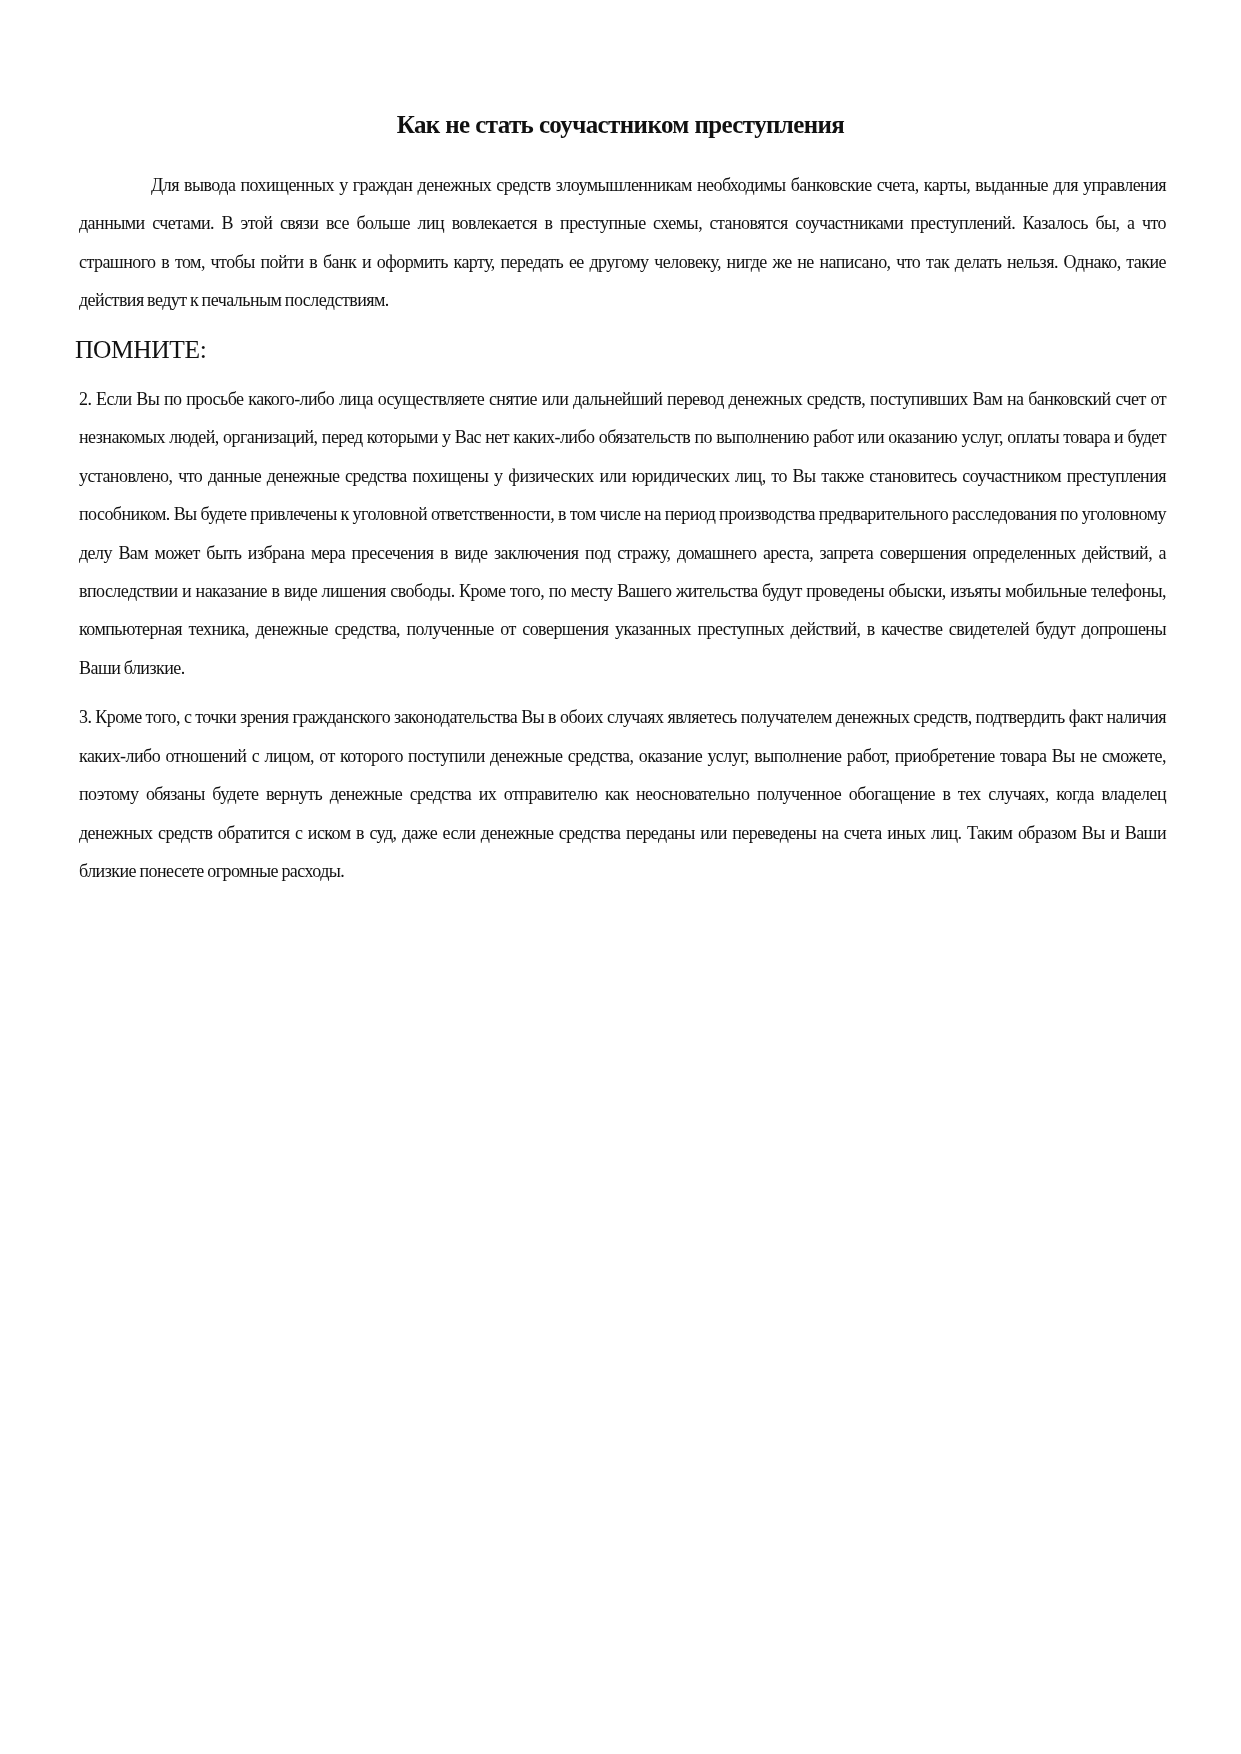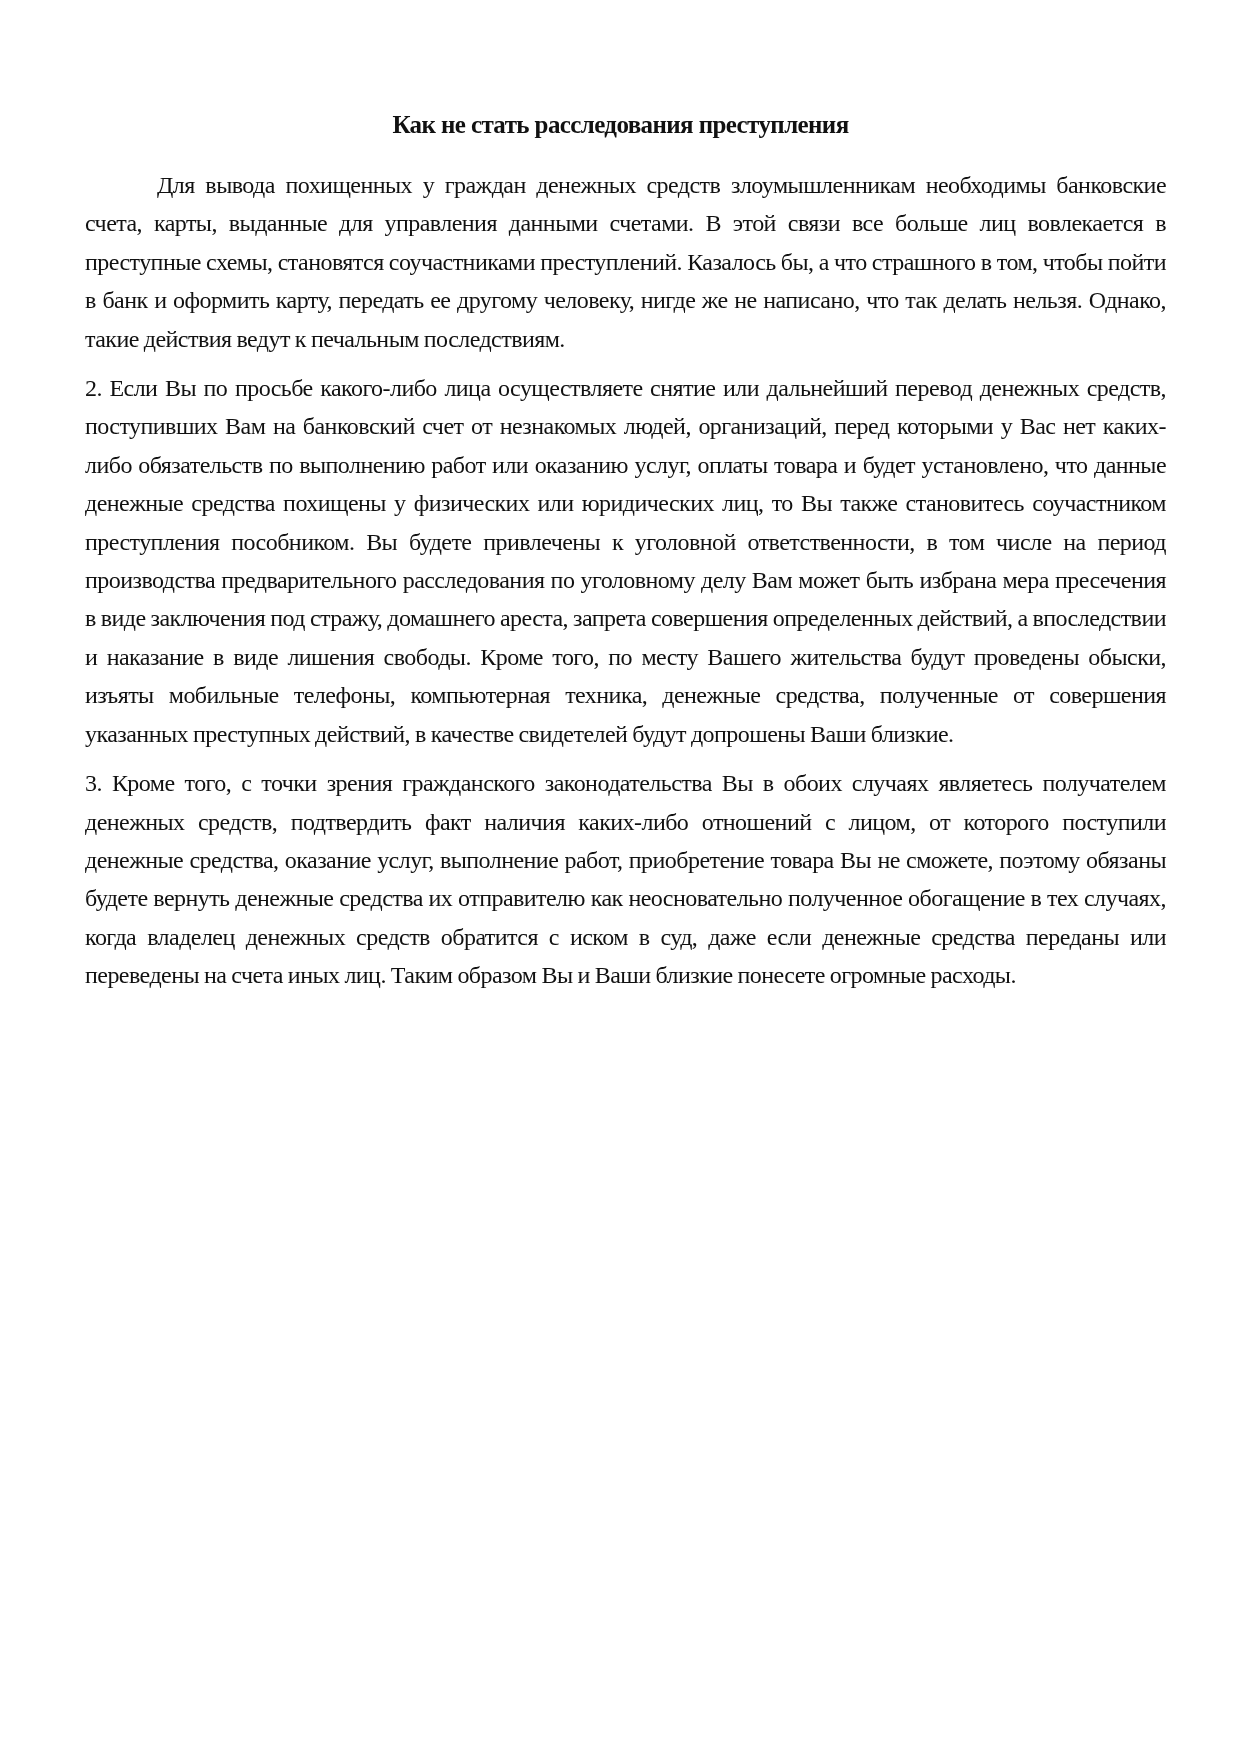--- a/index.html
+++ b/index.html
@@ -23,43 +23,44 @@
     }
     .title {
       font-weight: bold;
       font-size: 25px;
       text-align: center;
       margin: 0 0 24px 0;
       line-height: 34px;
       letter-spacing: -0.6px;
     }
     .para {
-      font-size: 24px;
+      font-size: 18px;
       line-height: 38.4px;
       text-align: justify;
-      margin: 0 0 11px 10px;
+      margin: 0 0 11px 4px;
       letter-spacing: -0.55px;
       word-spacing: -0.5px;
     }
     .para.indent {
       text-indent: 72px;
     }
     .remember {
       font-size: 25.5px;
       line-height: 38.4px;
       margin: 0 0 11px 0;
       letter-spacing: -0.4px;
     }
   </style>
 </head>
 <body>
 
 <div class="page">
-  <h1 class="title">Как не стать расследования преступления</h1>
+  <h1 class="title">Как не стать соучастником преступления</h1>
 
   <p class="para indent">Для вывода похищенных у граждан денежных средств злоумышленникам необходимы банковские счета, карты, выданные для управления данными счетами. В этой связи все больше лиц вовлекается в преступные схемы, становятся соучастниками преступлений. Казалось бы, а что страшного в том, чтобы пойти в банк и оформить карту, передать ее другому человеку, нигде же не написано, что так делать нельзя. Однако, такие действия ведут к печальным последствиям.</p>
 
+  <p class="remember">ПОМНИТЕ:</p>
 
 
   <p class="para">2. Если Вы по просьбе какого-либо лица осуществляете снятие или дальнейший перевод денежных средств, поступивших Вам на банковский счет от незнакомых людей, организаций, перед которыми у Вас нет каких-либо обязательств по выполнению работ или оказанию услуг, оплаты товара и будет установлено, что данные денежные средства похищены у физических или юридических лиц, то Вы также становитесь соучастником преступления пособником. Вы будете привлечены к уголовной ответственности, в том числе на период производства предварительного расследования по уголовному делу Вам может быть избрана мера пресечения в виде заключения под стражу, домашнего ареста, запрета совершения определенных действий, а впоследствии и наказание в виде лишения свободы. Кроме того, по месту Вашего жительства будут проведены обыски, изъяты мобильные телефоны, компьютерная техника, денежные средства, полученные от совершения указанных преступных действий, в качестве свидетелей будут допрошены Ваши близкие.</p>
 
   <p class="para">3. Кроме того, с точки зрения гражданского законодательства Вы в обоих случаях являетесь получателем денежных средств, подтвердить факт наличия каких-либо отношений с лицом, от которого поступили денежные средства, оказание услуг, выполнение работ, приобретение товара Вы не сможете, поэтому обязаны будете вернуть денежные средства их отправителю как неосновательно полученное обогащение в тех случаях, когда владелец денежных средств обратится с иском в суд, даже если денежные средства переданы или переведены на счета иных лиц. Таким образом Вы и Ваши близкие понесете огромные расходы.</p>
 </div>
 
 </body></html>

